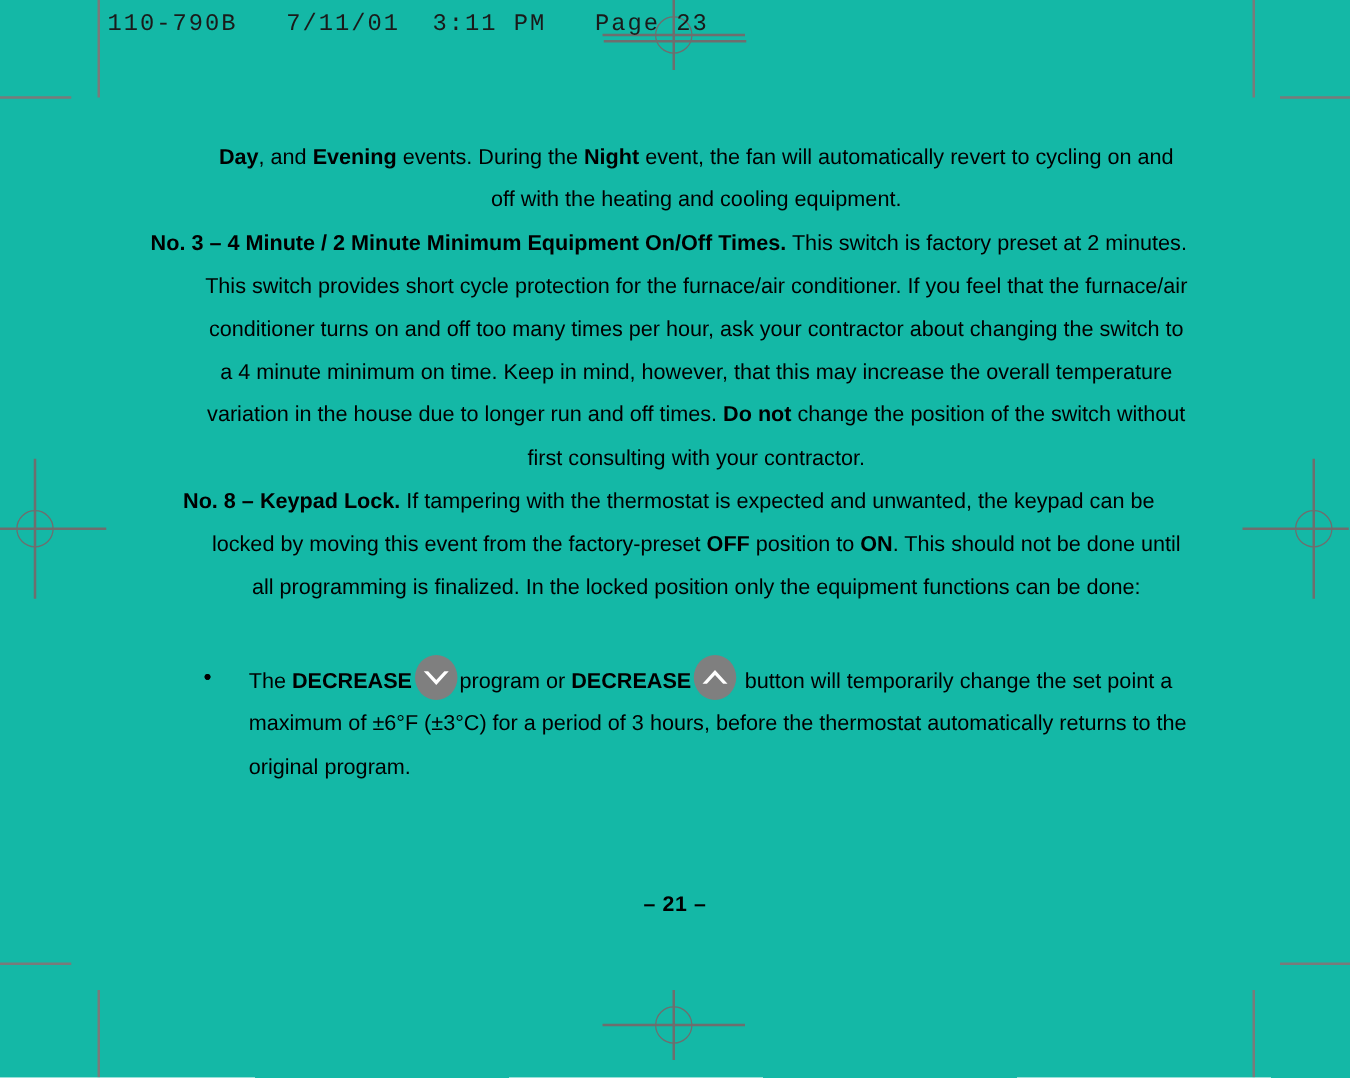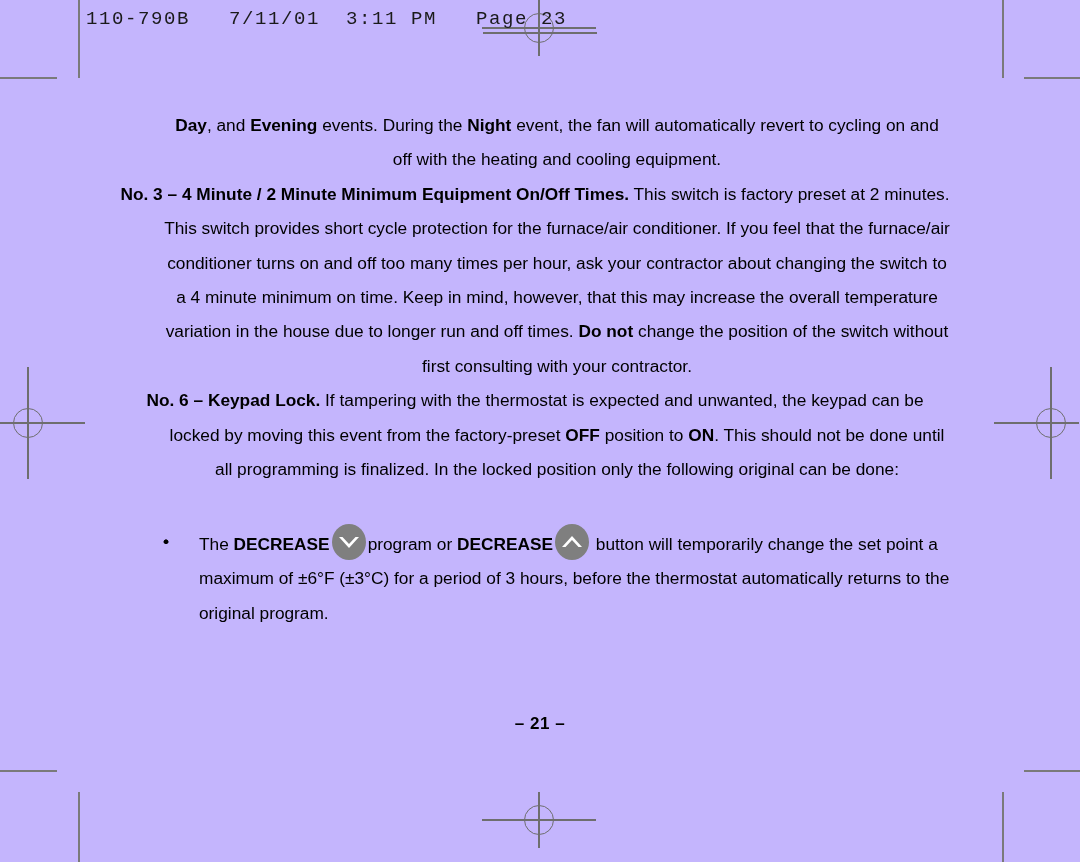--- a/index.html
+++ b/index.html
@@ -4,21 +4,21 @@
 <style>
   html, body {
     margin: 0;
     padding: 0;
     background: #ffffff;
   }
   #page {
     position: relative;
     width: 1080px;
     height: 862px;
-    background: #c4b5fd;
+    background: #14b8a6;
     overflow: hidden;
     font-family: "Liberation Sans", "DejaVu Sans", sans-serif;
     color: #000000;
   }
 
   
   .trim {
     position: absolute;
     background: #7a7a7a;
   }
@@ -186,21 +186,21 @@
 
     <p class="para plain">
       <b>Day</b><span>, and </span><b>Evening</b><span> events. During the </span><b>Night</b><span> event, the fan will automatically revert to cycling on and off with the heating and cooling equipment.</span>
     </p>
 
     <p class="para hang">
       <b>No. 3 – 4 Minute / 2 Minute Minimum Equipment On/Off Times.</b><span> This switch is factory preset at 2 minutes. This switch provides short cycle protection for the furnace/air conditioner. If you feel that the furnace/air conditioner turns on and off too many times per hour, ask your contractor about changing the switch to a 4 minute minimum on time. Keep in mind, however, that this may increase the overall temperature variation in the house due to longer run and off times. </span><b>Do not</b><span> change the position of the switch without first consulting with your contractor.</span>
     </p>
 
     <p class="para hang">
-      <b>No. 6 – Keypad Lock.</b><span> If tampering with the thermostat is expected and unwanted, the keypad can be locked by moving this event from the factory-preset </span><b>OFF</b><span> position to </span><b>ON</b><span>. This should not be done until all programming is finalized. In the locked position only the following original can be done:</span>
+      <b>No. 8 – Keypad Lock.</b><span> If tampering with the thermostat is expected and unwanted, the keypad can be locked by moving this event from the factory-preset </span><b>OFF</b><span> position to </span><b>ON</b><span>. This should not be done until all programming is finalized. In the locked position only the equipment functions can be done:</span>
     </p>
 
   </div>
 
   <div class="bullets">
 
     <div class="bullet-row">
       <span class="dot">•</span>
     </div>
 

